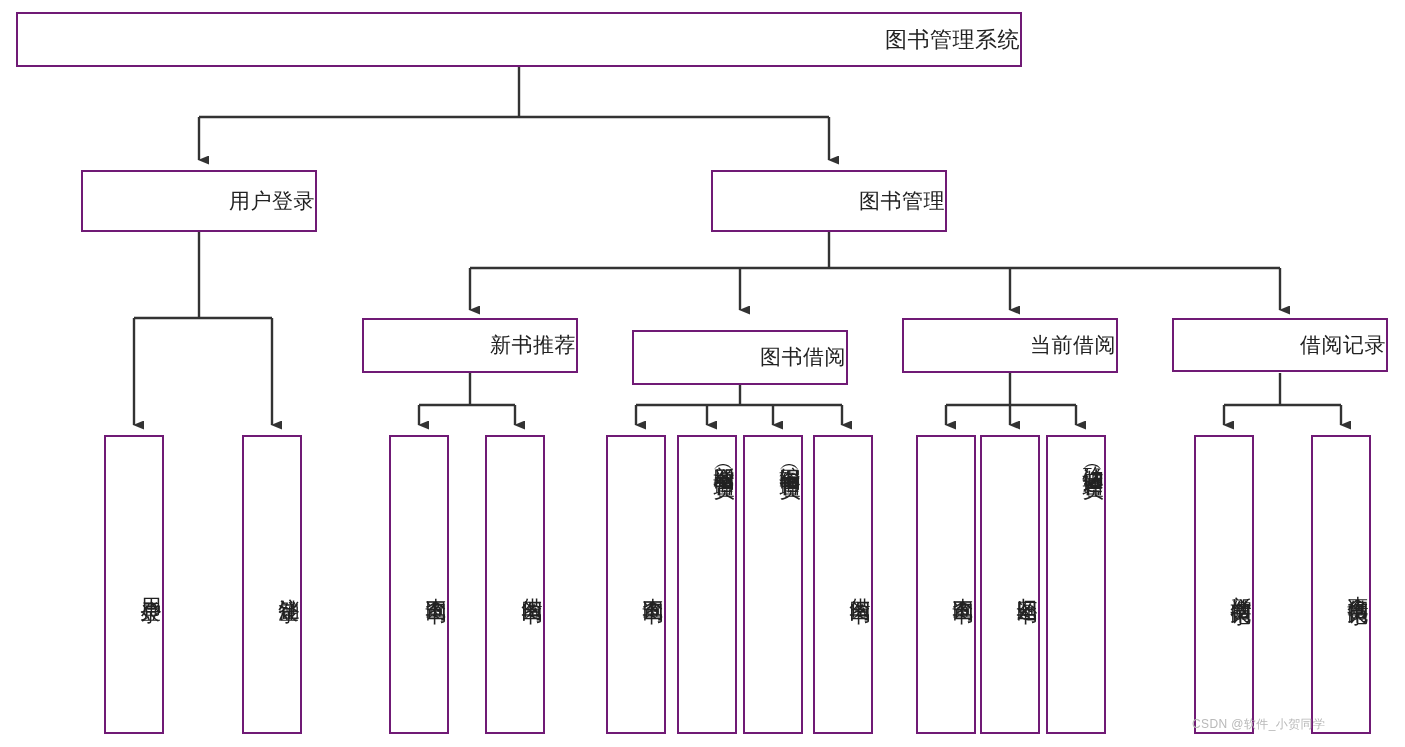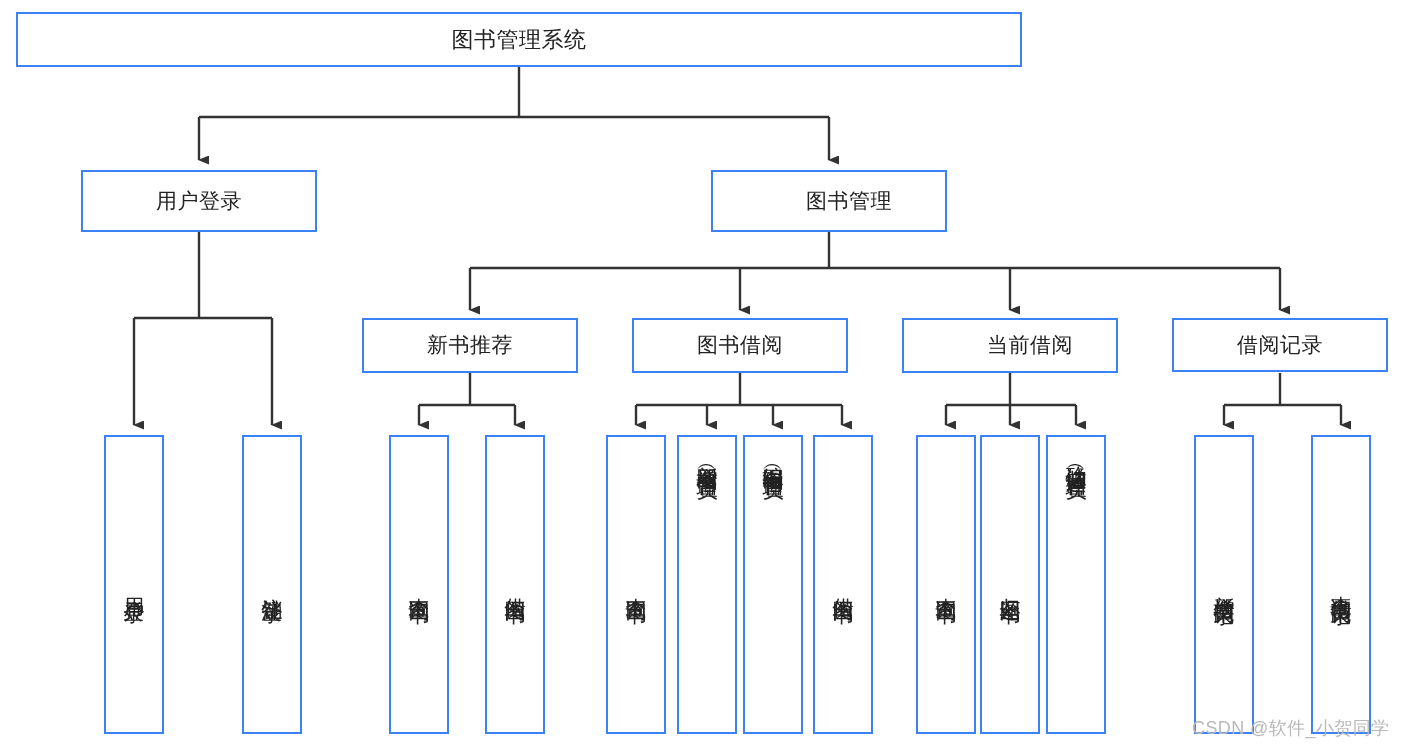--- a/index.html
+++ b/index.html
@@ -21,24 +21,24 @@
     position: absolute;
     left: 0;
     top: 0;
     width: 1405px;
     height: 747px;
   }
   .node {
     position: absolute;
     box-sizing: border-box;
     background: #ffffff;
-    border: 2px solid #3b82f6;
+    border: 2px solid #701a75;
     display: flex;
     align-items: center;
-    justify-content: center;
+    justify-content: flex-end;
     overflow: hidden;
   }
   .node .label {
     color: #222222;
     text-align: center;
     line-height: 1.18;
     letter-spacing: 0.5px;
   }
   .node.horizontal .label {
     font-size: 21px;
@@ -61,21 +61,21 @@
     height: auto;
     max-height: 100%;
   }
   .node.vertical.centered {
     align-items: center;
     padding-top: 0;
   }
   .watermark {
     position: absolute;
     color: #b9b9b9;
-    font-size: 18px;
+    font-size: 12px;
     white-space: nowrap;
     letter-spacing: 0.4px;
   }
 </style>
 </head>
 <body>
 
 <div id="diagram-root">
 
   <svg class="connectors" viewBox="0 0 1405 747" xmlns="http://www.w3.org/2000/svg">
@@ -135,21 +135,21 @@
   <div class="node horizontal" style="left:81px; top:170px; width:236px; height:62px;">
     <span class="label">用户登录</span>
   </div>
   <div class="node horizontal" style="left:711px; top:170px; width:236px; height:62px;padding-left:40px;">
     <span class="label">图书管理</span>
   </div>
 
   <div class="node horizontal" style="left:362px; top:318px; width:216px; height:55px;">
     <span class="label">新书推荐</span>
   </div>
-  <div class="node horizontal" style="left:632px; top:318px; width:216px; height:55px;">
+  <div class="node horizontal" style="left:632px; top:330px; width:216px; height:55px;">
     <span class="label">图书借阅</span>
   </div>
   <div class="node horizontal" style="left:902px; top:318px; width:216px; height:55px;padding-left:40px;">
     <span class="label">当前借阅</span>
   </div>
   <div class="node horizontal" style="left:1172px; top:318px; width:216px; height:54px;">
     <span class="label">借阅记录</span>
   </div>
 
   <div class="node vertical centered" style="left:104px; top:435px; width:60px; height:299px;">

